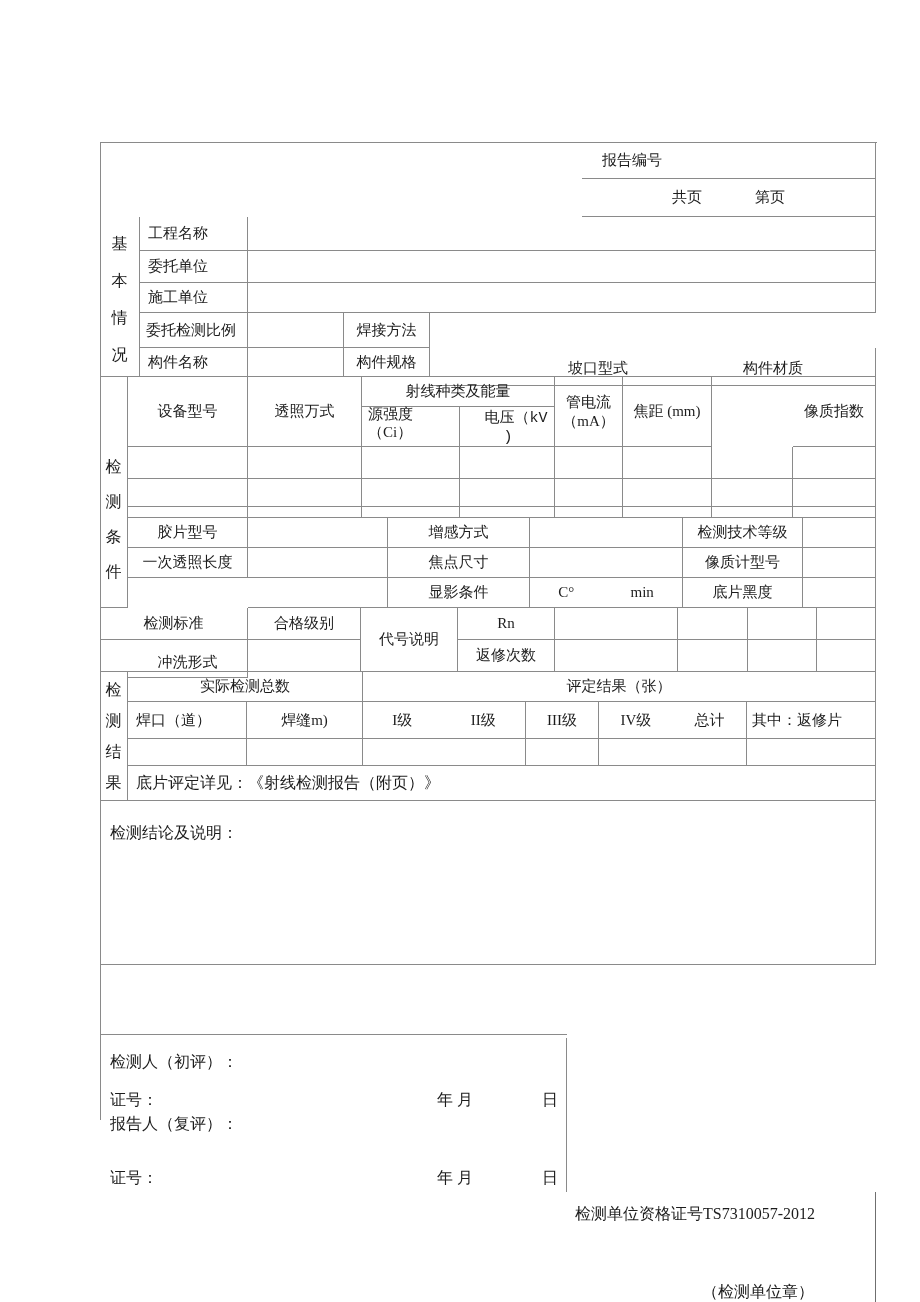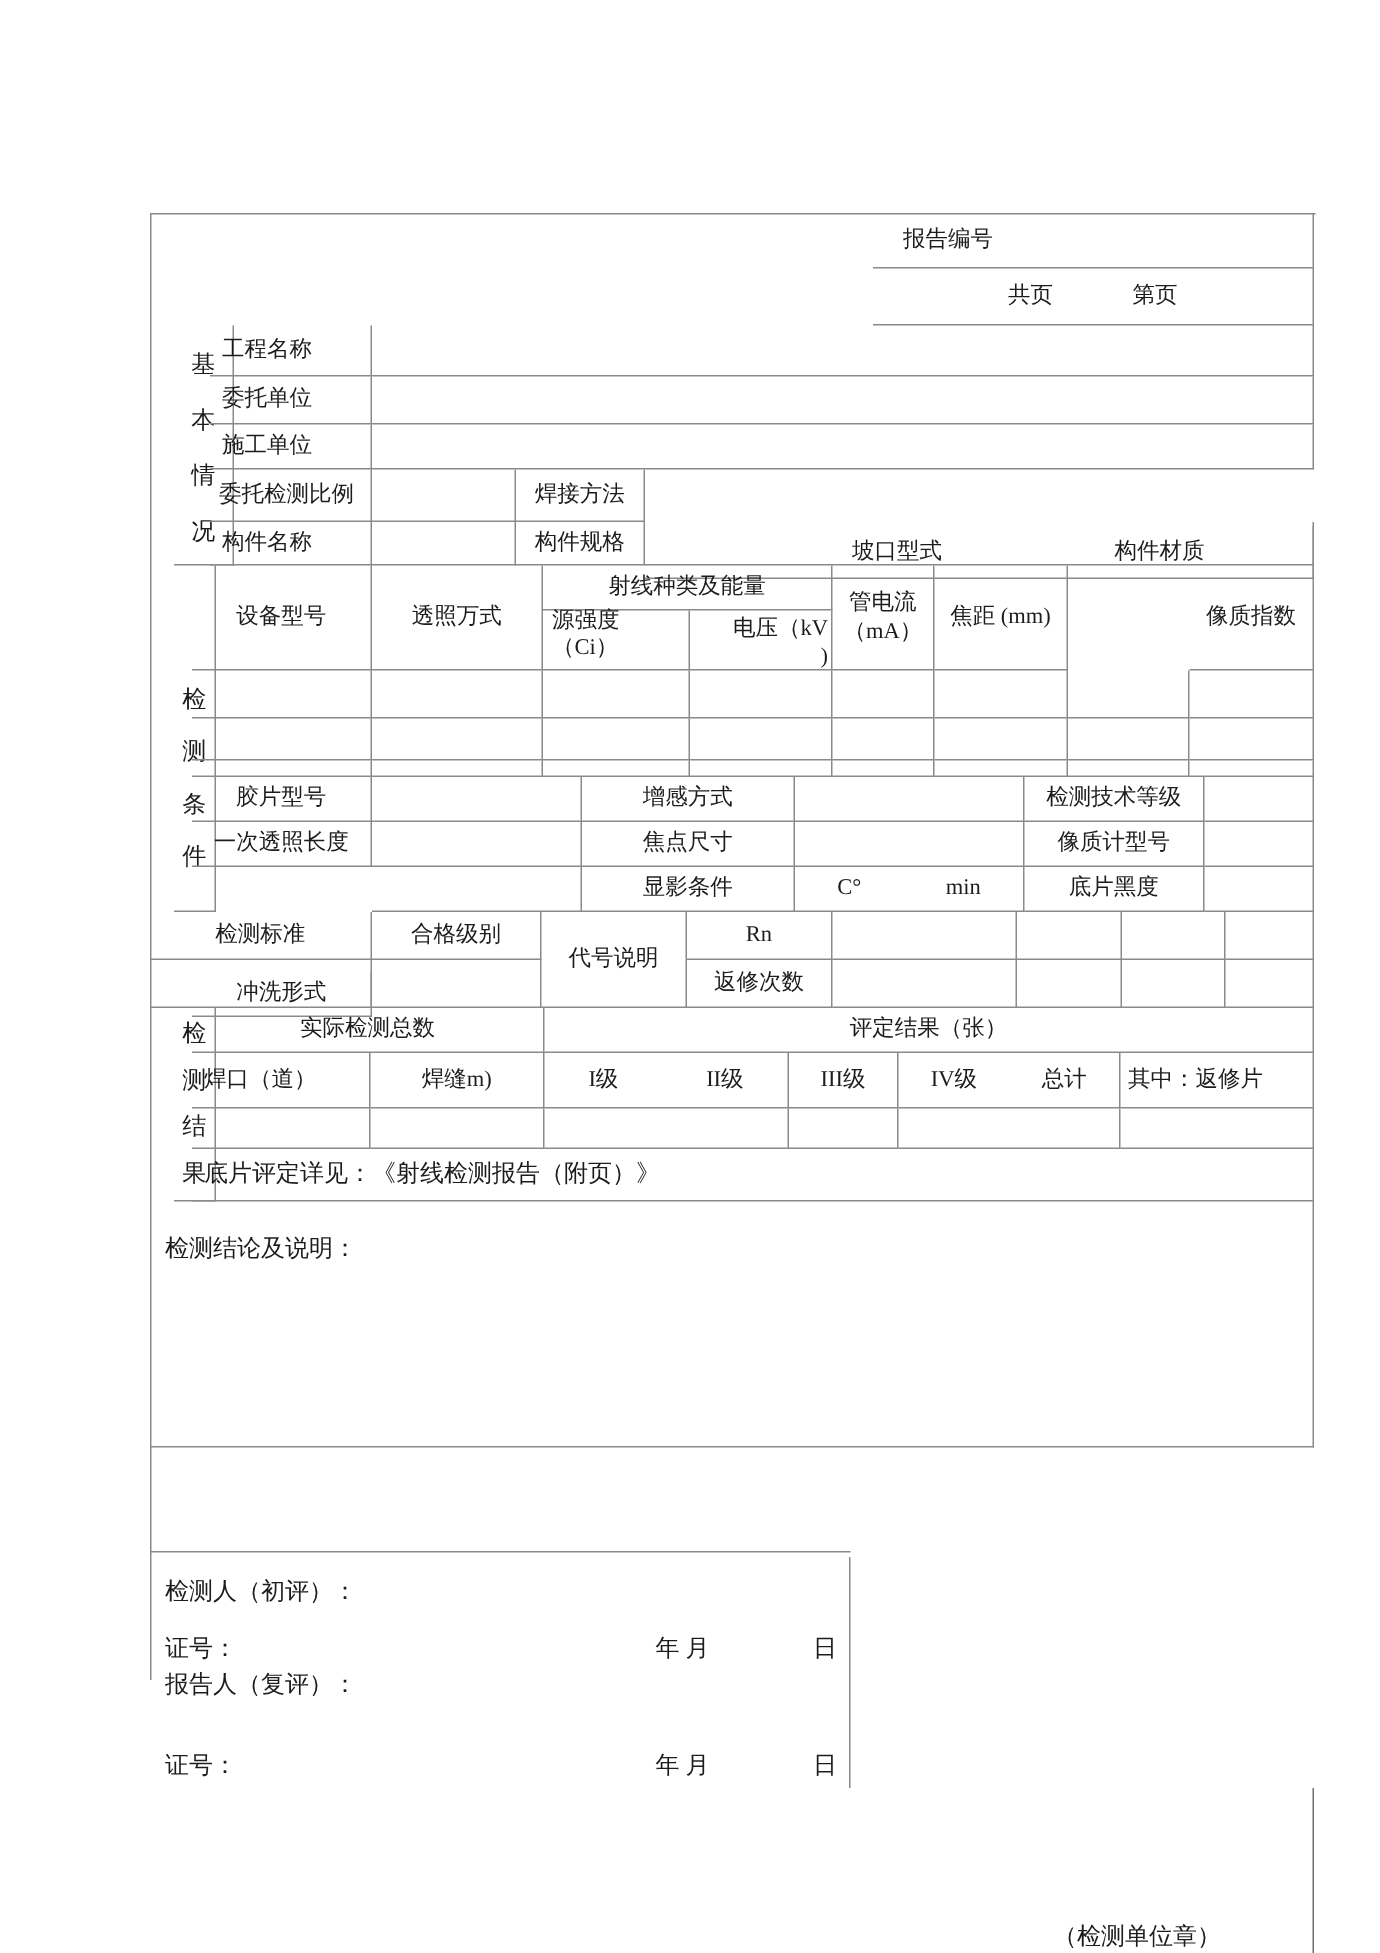--- a/index.html
+++ b/index.html
@@ -21,28 +21,28 @@
     border-right:1px solid var(--bc);border-bottom:1px solid var(--bc);
     display:flex;align-items:center;justify-content:center;
     font-size:15px;line-height:1.25;text-align:center;
   }
   .la{justify-content:flex-start;text-align:left;padding-left:8px;}
   .nb{border-bottom:none;}
   .rel{position:relative;}
   .abs{position:absolute;white-space:nowrap;}
   .vlabel{
     padding:0 5px;text-align:center;display:block;
-    font-size:16px;line-height:36px;word-break:break-all;margin-left:16px;
+    font-size:16px;line-height:36px;word-break:break-all;
   }
   .vl-cond{padding-top:72px;line-height:35px;}
   .vl-res{line-height:31px;padding-top:2px;}
   .vl-basic{padding:8px 11px 0 11px;line-height:37px;}
   .title-cell{font-family:"Liberation Sans","DejaVu Sans",sans-serif;font-weight:bold;font-size:34px;letter-spacing:4px;align-items:flex-start;padding-top:10px;}
   .src-cell{align-items:flex-end;justify-content:flex-start;text-align:left;padding:0 2px 4px 6px;}
-  .volt-cell{display:block;white-space:pre-line;text-align:right;text-indent:16px;padding:3px 2px 0 4px;}
+  .volt-cell{display:block;white-space:pre-line;text-align:center;text-indent:16px;padding:3px 2px 0 4px;font-family:Liberation Mono, monospace;}
   .conc-cell{display:block;text-align:left;padding:22px 0 0 10px;font-size:16px;}
   .note-cell{font-size:16px;}
   .spread{justify-content:space-around;}
   .hline{position:absolute;height:1px;background:var(--bc);}
   .sig-text{position:absolute;white-space:nowrap;font-size:16px;}
 </style>
 </head>
 <body>
 
 <div id="page">
@@ -183,15 +183,16 @@
     <span class="sig-text" style="left:10px;top:52px;">证号：</span>
     <span class="sig-text" style="left:337px;top:52px;">年 月</span>
     <span class="sig-text" style="left:442px;top:52px;">日</span>
     <span class="sig-text" style="left:10px;top:76px;text-align:center;">报告人（复评）：</span>
     <span class="sig-text" style="left:10px;top:130px;">证号：</span>
     <span class="sig-text" style="left:337px;top:130px;">年 月</span>
     <span class="sig-text" style="left:442px;top:130px;">日</span>
   </div>
   <div class="hline" style="left:100px;top:1034px;width:467px;"></div>
   <div class="cell rel" style="left:567px;top:965px;width:309px;height:154px;display:block;border-color:#6f6f6f;">
+    <span class="sig-text" style="left:8px;top:12px;">检测单位资格证号TS7310057-2012</span>
     <span class="sig-text" style="left:135px;top:90px;">（检测单位章）</span>
   </div>
 </div>
 
 </body></html>

